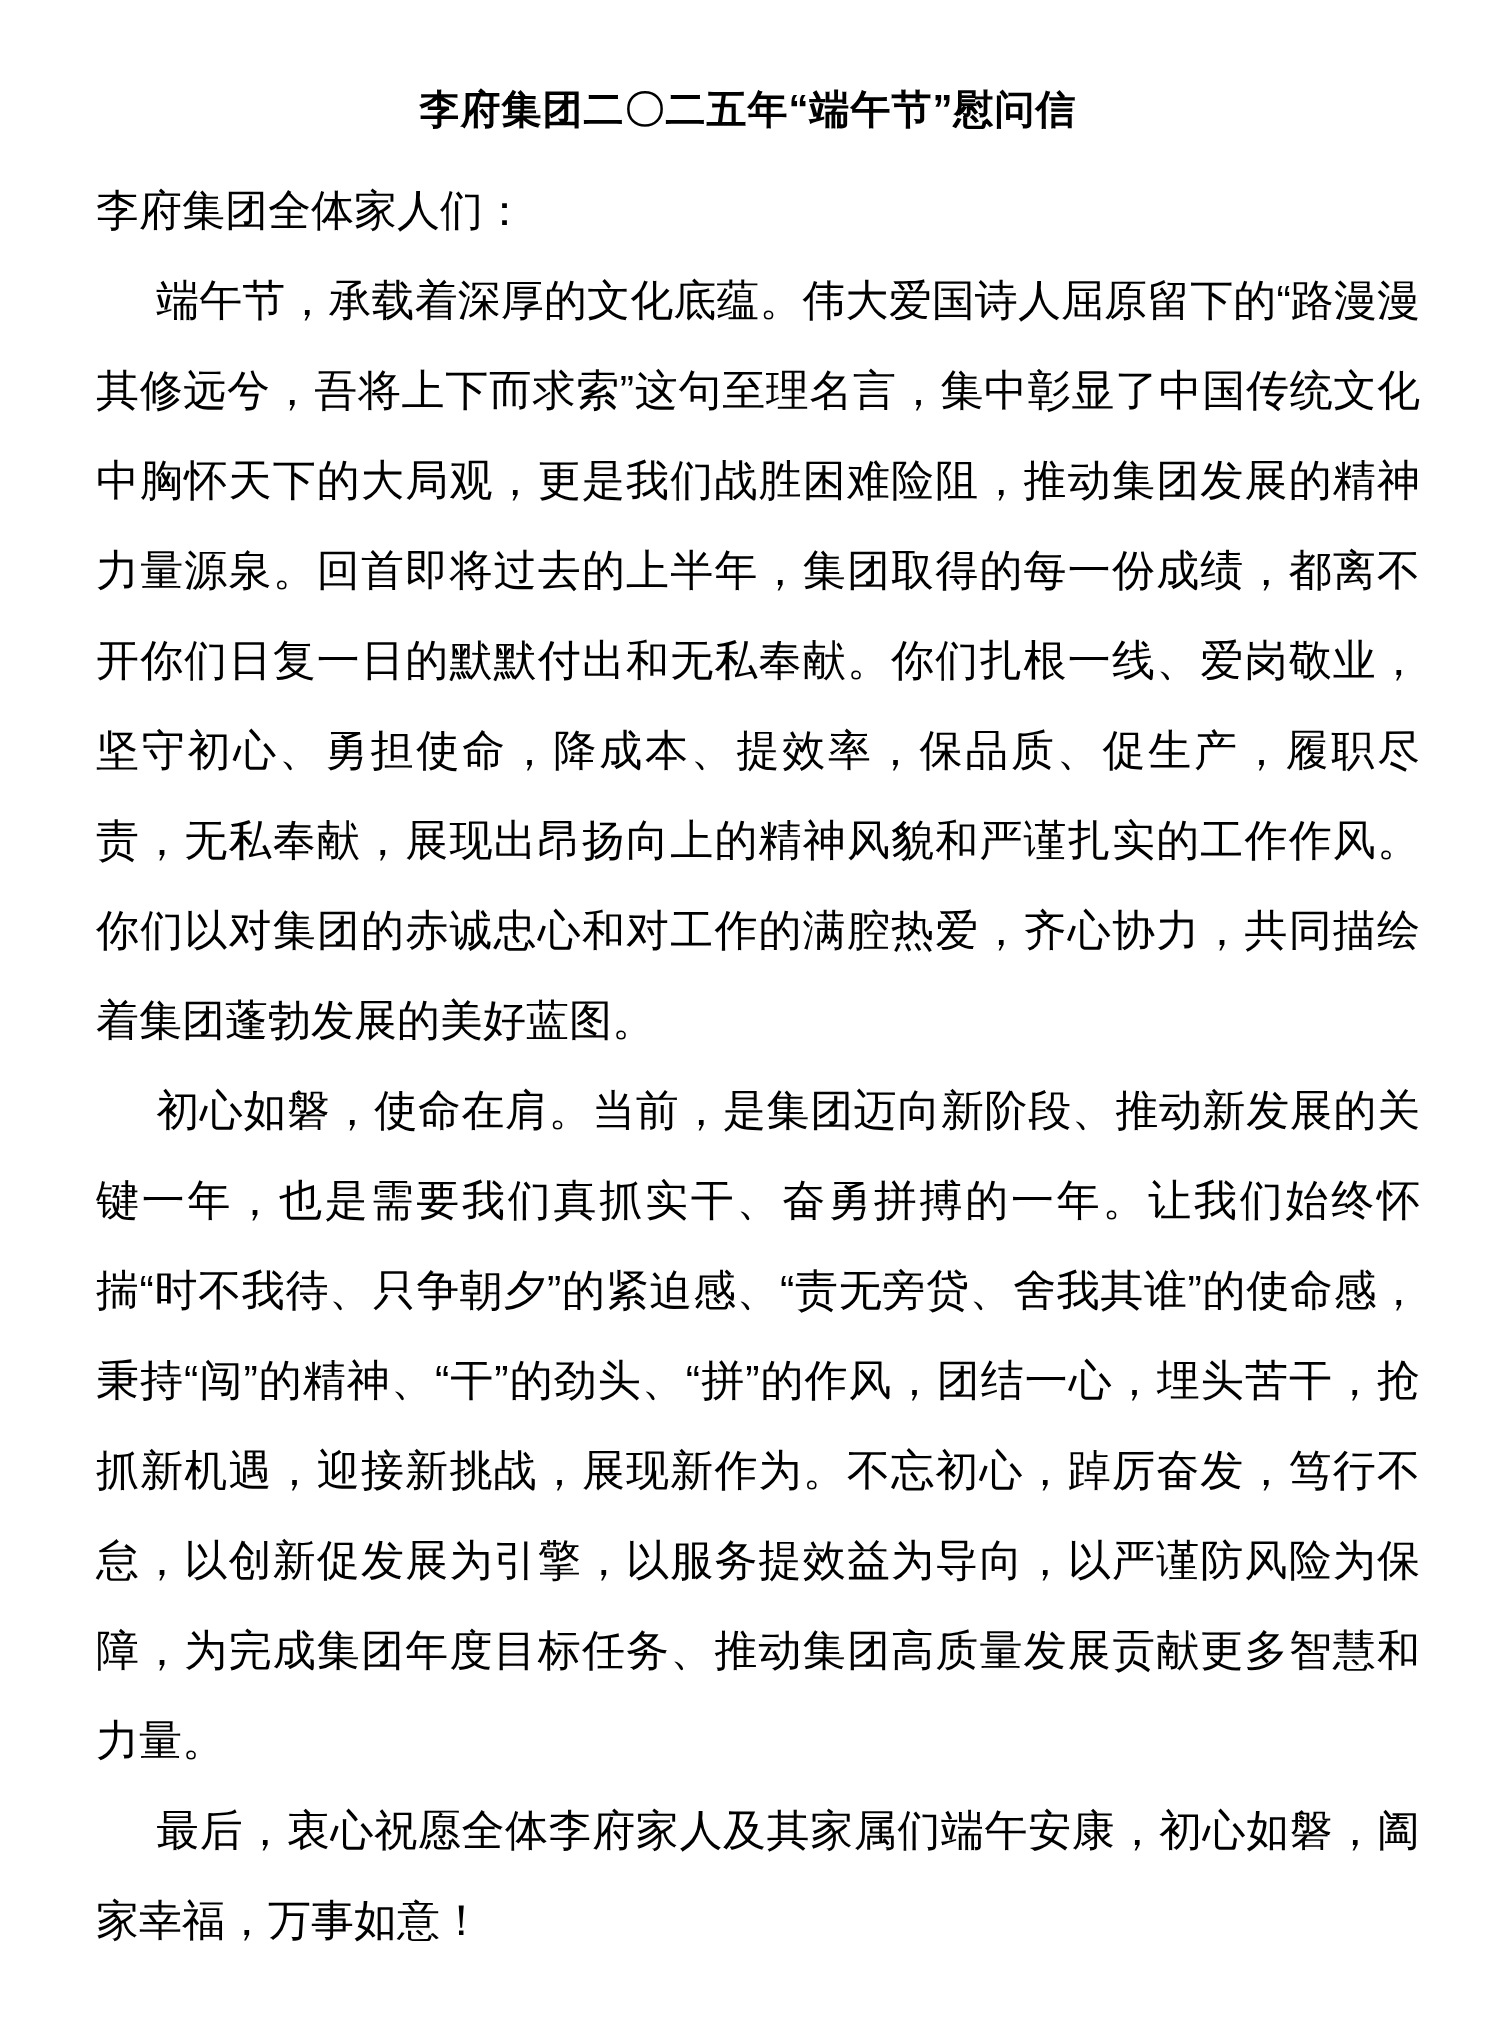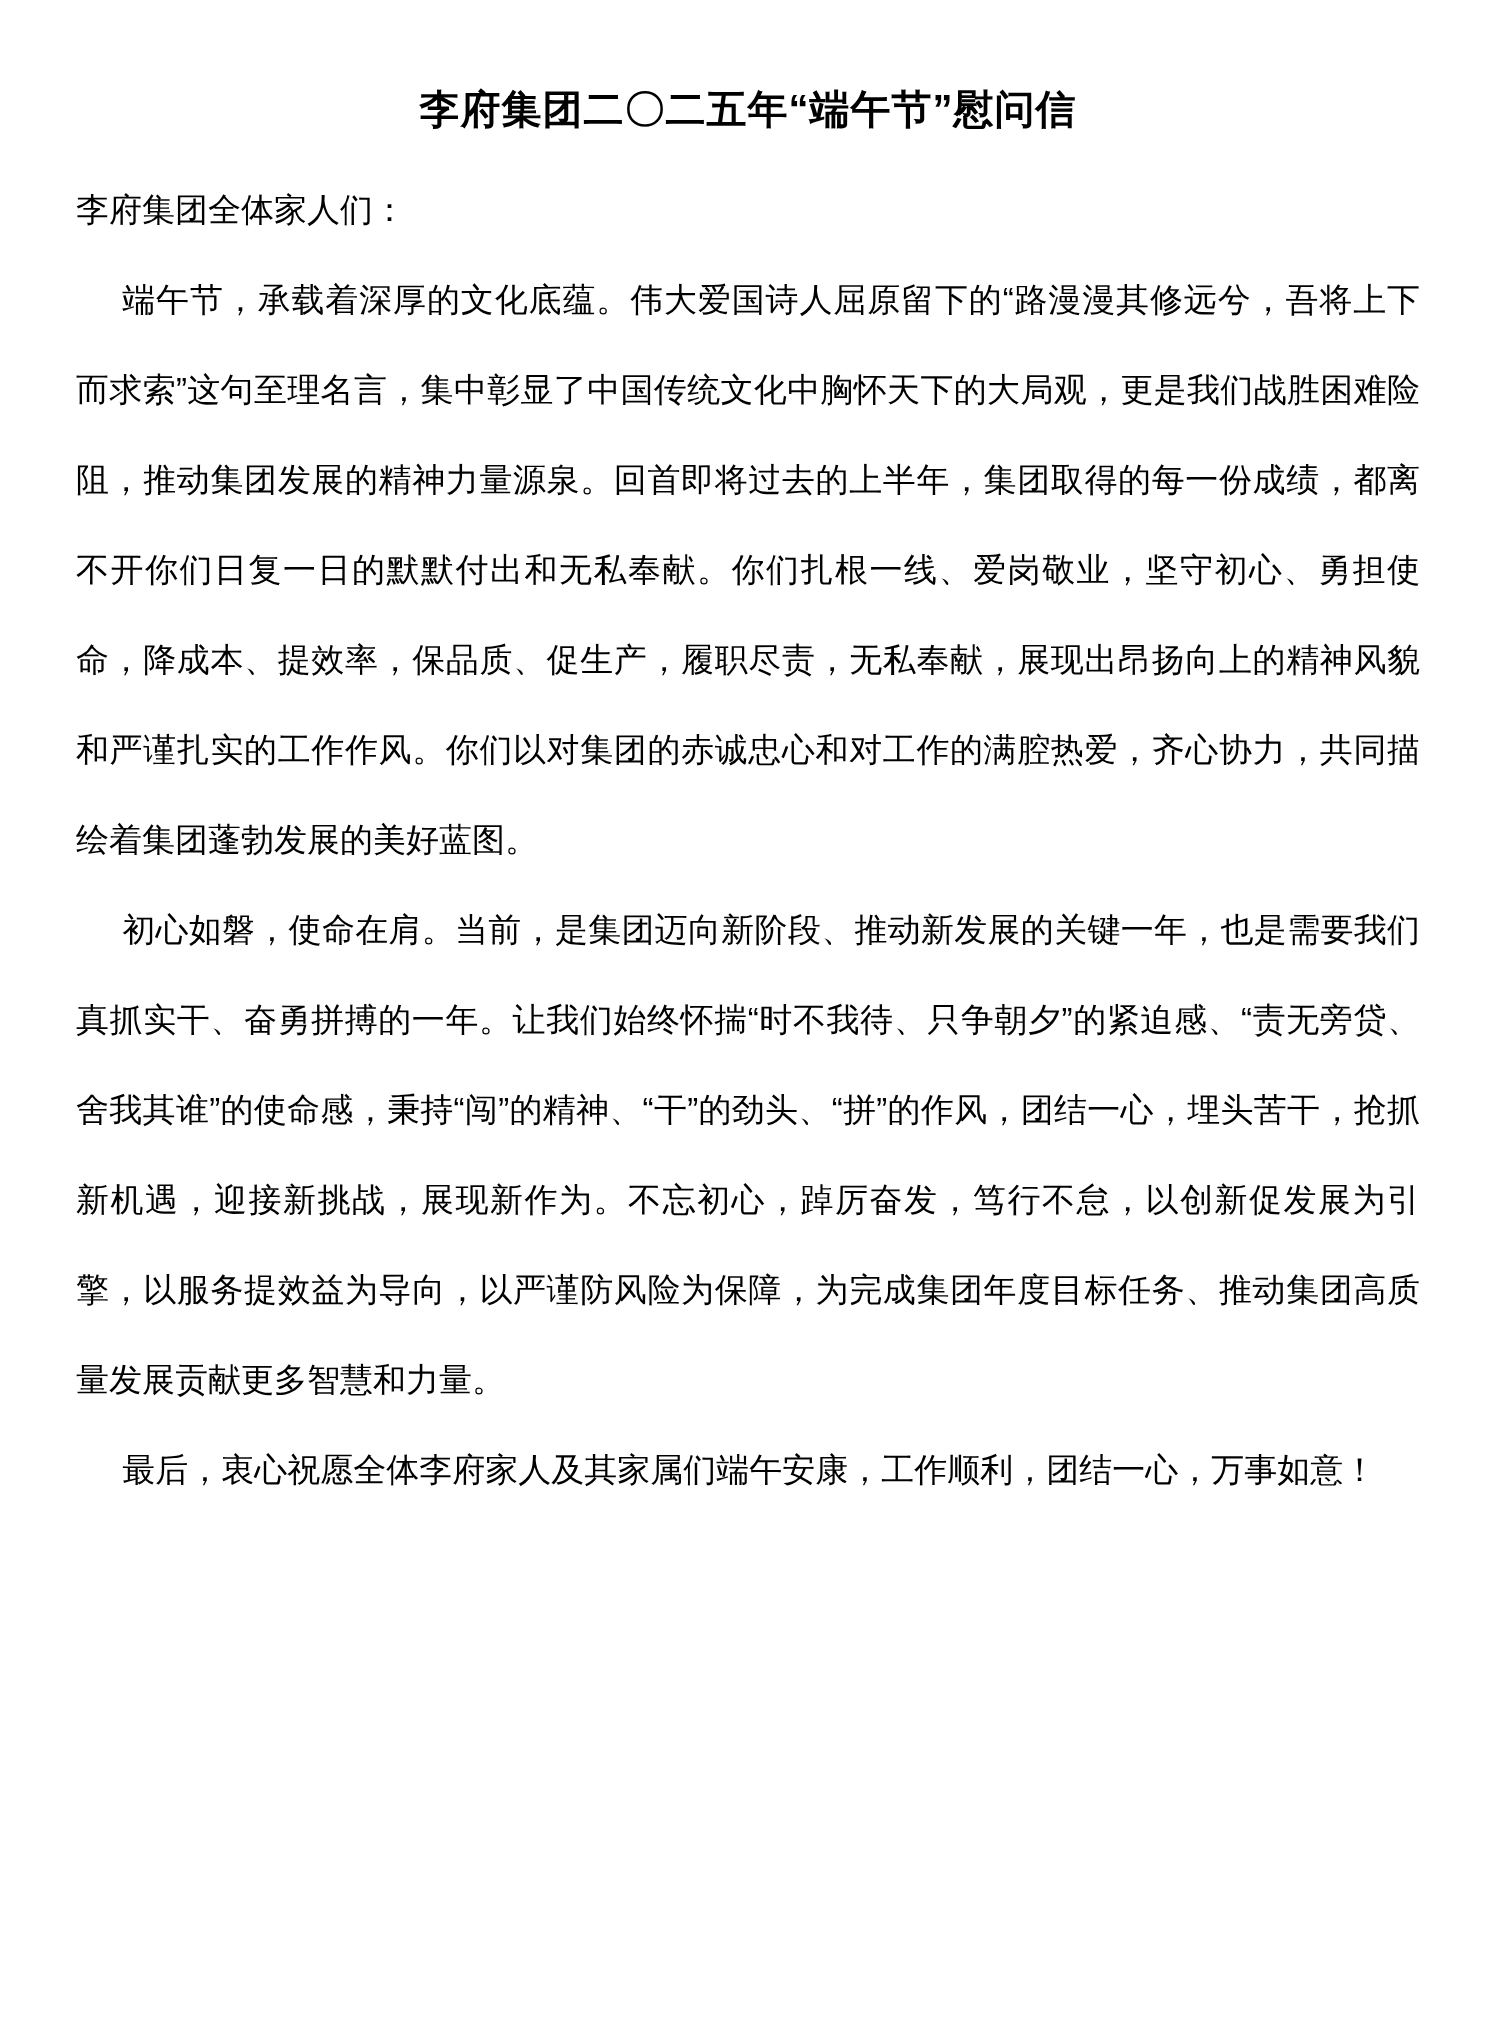--- a/index.html
+++ b/index.html
@@ -20,22 +20,22 @@
   .title {
     margin: 0;
     padding-top: 82px;
     text-align: center;
     font-size: 40px;
     font-weight: bold;
     letter-spacing: 1px;
     color: #000000;
   }
   .body {
-    margin: 28px 76px 0 76px;
-    font-size: 33px;
+    margin: 28px 76px 0 96px;
+    font-size: 43px;
     line-height: 90px;
     text-align: justify;
     color: #000000;
   }
   .body p {
     margin: 0;
     padding: 0;
   }
   .para {
     text-indent: 1.4em;
@@ -86,17 +86,17 @@
   <h1 class="title">李府集团二〇二五年“端午节”慰问信</h1>
 
   <div class="body">
     <p class="salutation">李府集团全体家人们：</p>
 
 
     <p class="para">端午节，承载着深厚的文化底蕴。伟大爱国诗人屈原留下的“路漫漫其修远兮，吾将上下而求索”这句至理名言，集中彰显了中国传统文化中胸怀天下的大局观，更是我们战胜困难险阻，推动集团发展的精神力量源泉。回首即将过去的上半年，集团取得的每一份成绩，都离不开你们日复一日的默默付出和无私奉献。你们扎根一线、爱岗敬业，坚守初心、勇担使命，降成本、提效率，保品质、促生产，履职尽责，无私奉献，展现出昂扬向上的精神风貌和严谨扎实的工作作风。你们以对集团的赤诚忠心和对工作的满腔热爱，齐心协力，共同描绘着集团蓬勃发展的美好蓝图。</p>
 
     <p class="para">初心如磐，使命在肩。当前，是集团迈向新阶段、推动新发展的关键一年，也是需要我们真抓实干、奋勇拼搏的一年。让我们始终怀揣“时不我待、只争朝夕”的紧迫感、“责无旁贷、舍我其谁”的使命感，秉持“闯”的精神、“干”的劲头、“拼”的作风，团结一心，埋头苦干，抢抓新机遇，迎接新挑战，展现新作为。不忘初心，踔厉奋发，笃行不怠，以创新促发展为引擎，以服务提效益为导向，以严谨防风险为保障，为完成集团年度目标任务、推动集团高质量发展贡献更多智慧和力量。</p>
 
-    <p class="para">最后，衷心祝愿全体李府家人及其家属们端午安康，工作顺利，团结一心，万事如意！</p>
+    <p class="para">最后，衷心祝愿全体李府家人及其家属们端午安康，初心如磐，阖家幸福，万事如意！</p>
   </div>
 
 
 </div>
 
 </body></html>

